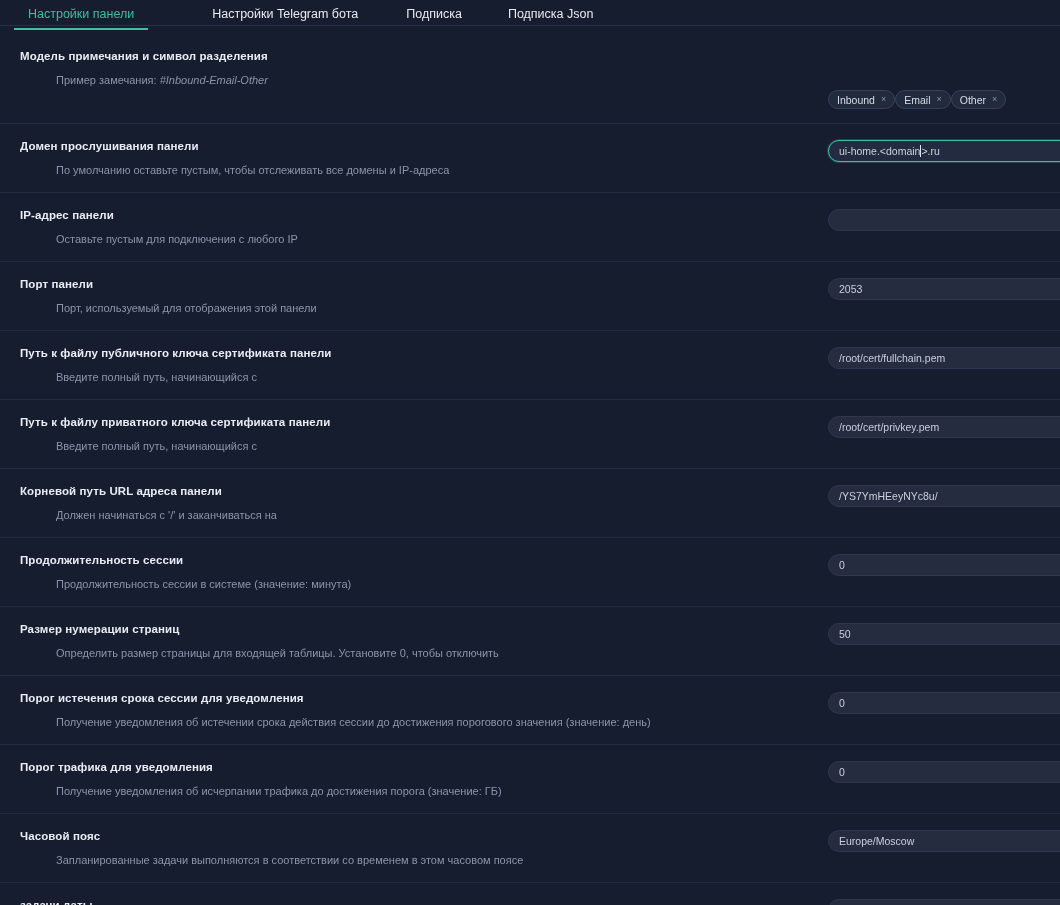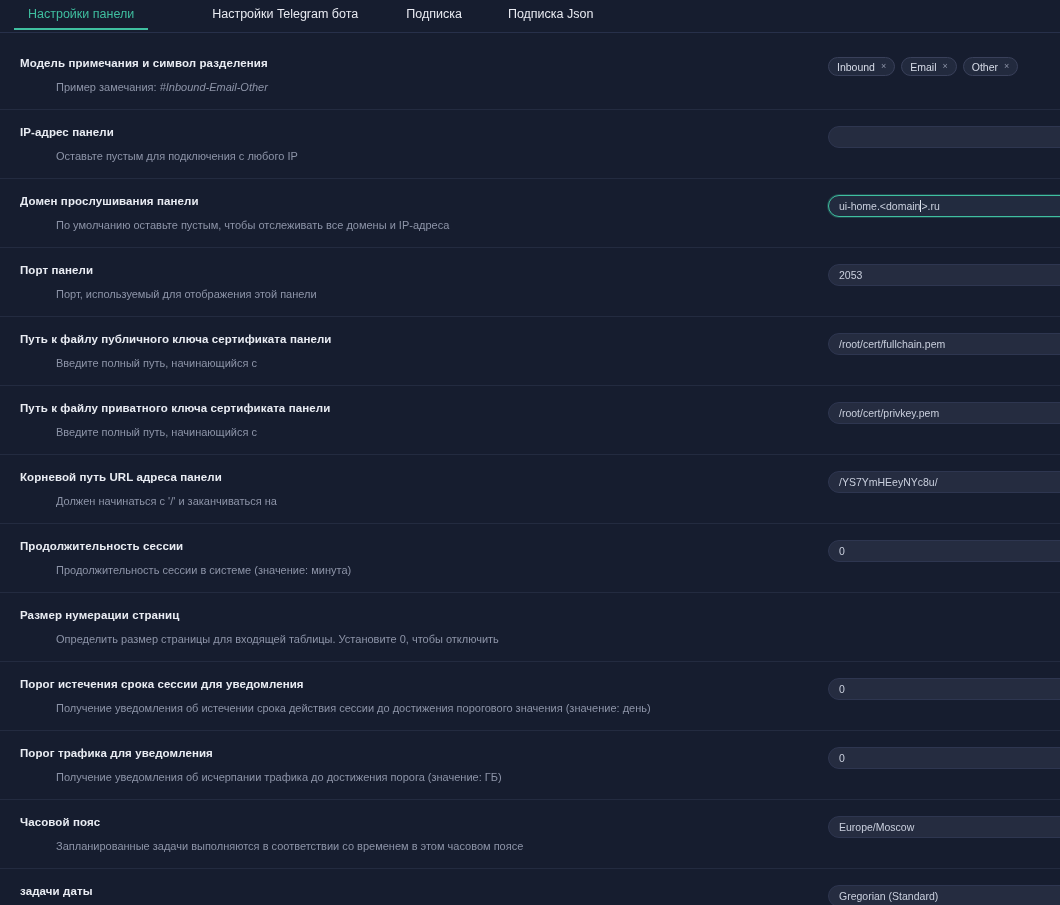--- a/index.html
+++ b/index.html
@@ -13,21 +13,21 @@
     height: 905px;
     background: #161d2f;
     font-family: "Liberation Sans", "DejaVu Sans", sans-serif;
     color: #e6e9f2;
     overflow: hidden;
   }
 
   
   .tabbar {
     position: relative;
-    height: 33px;
+    height: 26px;
     display: flex;
     align-items: flex-start;
     padding-left: 14px;
     background: #161d2f;
   }
   .tabbar::after {
     content: "";
     position: absolute;
     left: 0; right: 0; bottom: 0;
     height: 1px;
@@ -129,23 +129,23 @@
     height: 12px;
     background: #dfe4ef;
     margin: 0 0px;
     vertical-align: middle;
   }
 
   
   .tags {
     display: flex;
     align-items: center;
-    gap: 6px;
     flex-wrap: nowrap;
     padding-top: 0px;
+    margin-top: 40px;
   }
   .tag {
     display: inline-flex;
     align-items: center;
     gap: 6px;
     height: 19px;
     padding: 0 8px;
     border-radius: 10px;
     background: #222a3e;
     border: 1px solid #39405a;
@@ -204,44 +204,44 @@
         <span class="tag">
           <span>Other</span>
           <span class="tag-x">×</span>
         </span>
       </div>
     </div>
   </div>
 
   <div class="row">
     <div class="row-labels">
-      <div class="row-label">IP-адрес панели</div>
-      <div class="row-desc">Оставьте пустым для подключения с любого IP</div>
-    </div>
-    <div class="row-control">
-      <div class="field empty"></div>
-    </div>
-  </div>
-
-  <div class="row">
-    <div class="row-labels">
       <div class="row-label">Домен прослушивания панели</div>
       <div class="row-desc">По умолчанию оставьте пустым, чтобы отслеживать все домены и IP-адреса</div>
     </div>
     <div class="row-control">
       <div class="field focused">
           <span>ui-home.&lt;domain</span>
           <span class="caret"></span>
           <span>&gt;.ru</span>
         </div>
     </div>
   </div>
 
   <div class="row">
     <div class="row-labels">
+      <div class="row-label">IP-адрес панели</div>
+      <div class="row-desc">Оставьте пустым для подключения с любого IP</div>
+    </div>
+    <div class="row-control">
+      <div class="field empty"></div>
+    </div>
+  </div>
+
+  <div class="row">
+    <div class="row-labels">
       <div class="row-label">Порт панели</div>
       <div class="row-desc">Порт, используемый для отображения этой панели</div>
     </div>
     <div class="row-control">
       <div class="field">2053</div>
     </div>
   </div>
 
   <div class="row">
     <div class="row-labels">
@@ -281,20 +281,23 @@
     <div class="row-control">
       <div class="field">0</div>
     </div>
   </div>
 
   <div class="row">
     <div class="row-labels">
       <div class="row-label">Размер нумерации страниц</div>
       <div class="row-desc">Определить размер страницы для входящей таблицы. Установите 0, чтобы отключить</div>
     </div>
+    <div class="row-control">
+      <div class="field">50</div>
+    </div>
   </div>
 
   <div class="row">
     <div class="row-labels">
       <div class="row-label">Порог истечения срока сессии для уведомления</div>
       <div class="row-desc">Получение уведомления об истечении срока действия сессии до достижения порогового значения (значение: день)</div>
     </div>
     <div class="row-control">
       <div class="field">0</div>
     </div>

